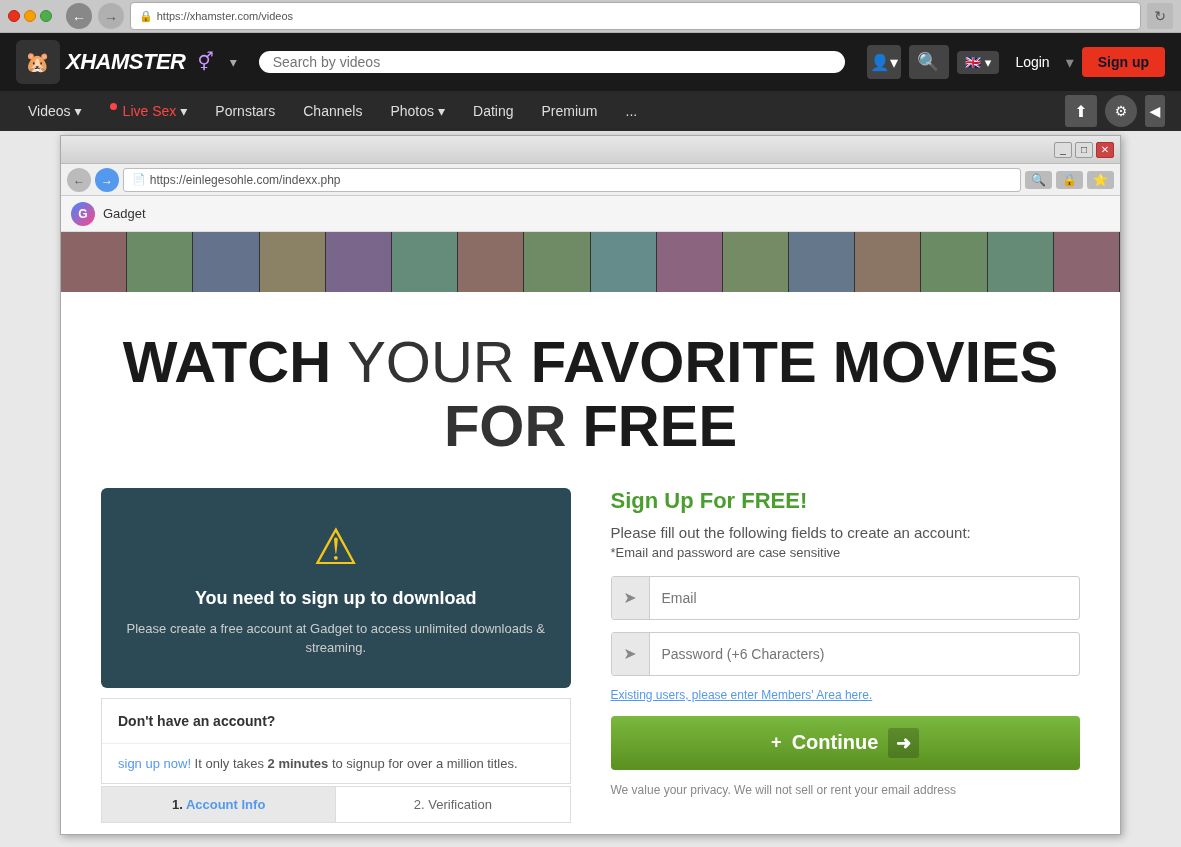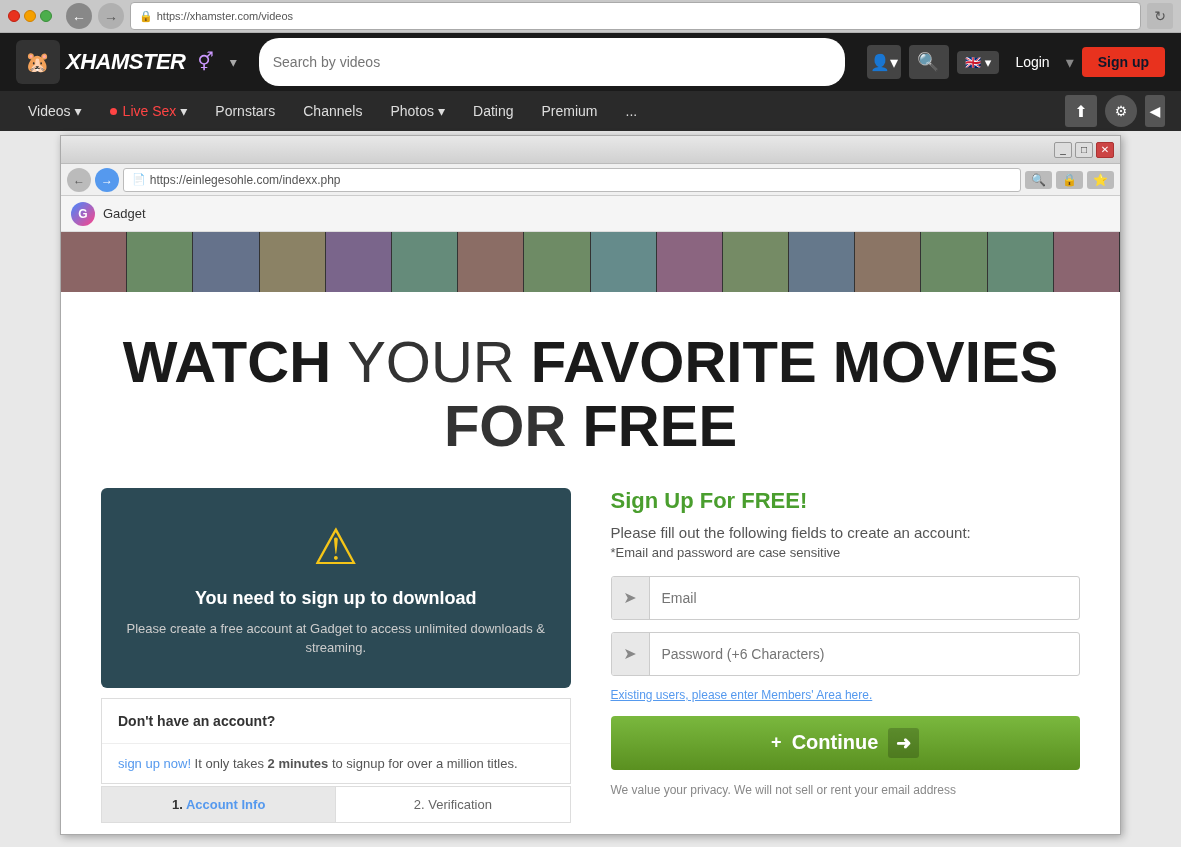--- a/index.html
+++ b/index.html
@@ -71,21 +71,21 @@
       font-style: italic;
       letter-spacing: -0.5px;
     }
     .xham-gender-icon {
       color: #cc99ff;
       font-size: 18px;
       margin-right: 4px;
     }
     .xham-search-bar {
       flex: 1;
-      height: 48px;
+      height: 22px;
       background: white;
       border-radius: 20px;
       display: flex;
       align-items: center;
       padding: 8px 14px;
       margin: 0 10px;
     }
     .xham-search-bar input {
       border: none;
       outline: none;
@@ -155,21 +155,21 @@
       align-items: center;
       padding: 0 16px;
       gap: 4px;
     }
     .xham-nav-item {
       color: #ddd;
       font-size: 14px;
       padding: 6px 12px;
       cursor: pointer;
       display: flex;
-      align-items: center;
+      align-items: flex-start;
       gap: 4px;
       border-radius: 3px;
       white-space: nowrap;
     }
     .xham-nav-live { color: #ff4444; }
     .xham-nav-live-dot {
       width: 7px; height: 7px;
       background: #ff4444;
       border-radius: 50%;
       display: inline-block;

